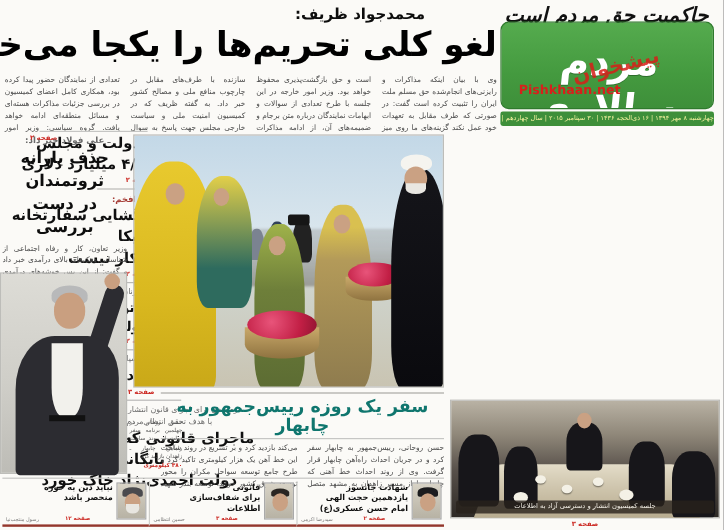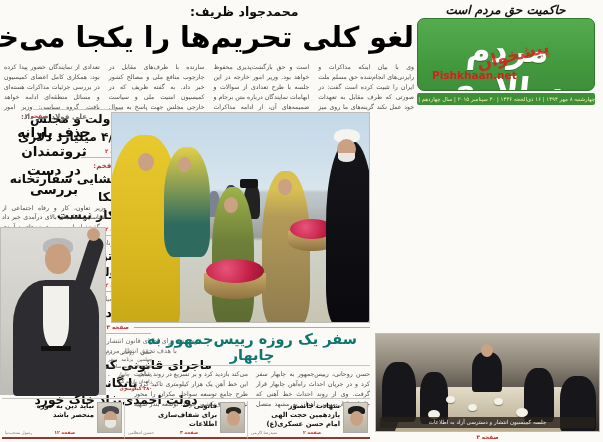--- a/index.html
+++ b/index.html
@@ -6,37 +6,37 @@
   html,body { background:#888; }
   body { font-family:"DejaVu Sans", sans-serif; }
   .page {
     position:relative; width:603px; height:442px; margin:0 auto;
     background:#fbfaf7; overflow:hidden; direction:rtl;
   }
   .abs { position:absolute; }
 
   
   .tagline { left:413px; top:3px; width:185px; text-align:center;
-    font-size:12px; font-weight:bold; font-style:italic; color:#111; }
+    font-size:17px; font-weight:bold; font-style:italic; color:#111; }
   .logo-box { left:417px; top:18px; width:178px; height:73px;
     background:linear-gradient(180deg,#55ab4e,#449a3f 60%,#3e8f3a);
     border:1px solid #2f7a2d; border-radius:7px; overflow:hidden; }
   .logo-title { width:100%; text-align:center; margin-top:12px;
     font-size:33px; font-weight:900; color:#fff; transform:skewX(-6deg);
     text-shadow:0 1px 0 #2d6e2b; letter-spacing:-1px; }
   .wm-stamp { left:58px; top:26px; color:rgba(215,30,25,.85); font-weight:900;
     font-size:17px; transform:rotate(-14deg); letter-spacing:1px; }
   .wm-url { left:14px; top:50px; color:#d7201c; font-weight:bold; font-size:10.5px;
     direction:ltr; }
   .dateline { left:417px; top:93px; width:178px; height:12px; background:#3e8f3a;
     border-radius:2px; color:#f6f3a0; font-size:5.4px; line-height:12px;
     text-align:center; white-space:nowrap; overflow:hidden; }
 
   
-  .lead-kicker { left:190px; top:4px; width:220px; text-align:left;
+  .lead-kicker { left:190px; top:4px; width:220px; text-align:center;
     font-size:12.5px; font-weight:bold; color:#0d0d0d; }
   .lead-headline { left:4px; top:21px; width:410px; right:189px; text-align:center;
     font-size:28.5px; font-weight:900; color:#000; letter-spacing:-1px;
     white-space:nowrap; }
   .lead-body { right:189px; top:62px; width:410px; height:50px;
     column-count:4; column-gap:9px; font-size:6.2px; line-height:1.6;
     color:#4a4a4a; text-align:justify; }
   .lead-ref { right:555px; top:113px; font-size:5.8px; font-weight:bold; color:#cc2a24; }
   .rule { background:#c6c6c4; height:1px; }
 

